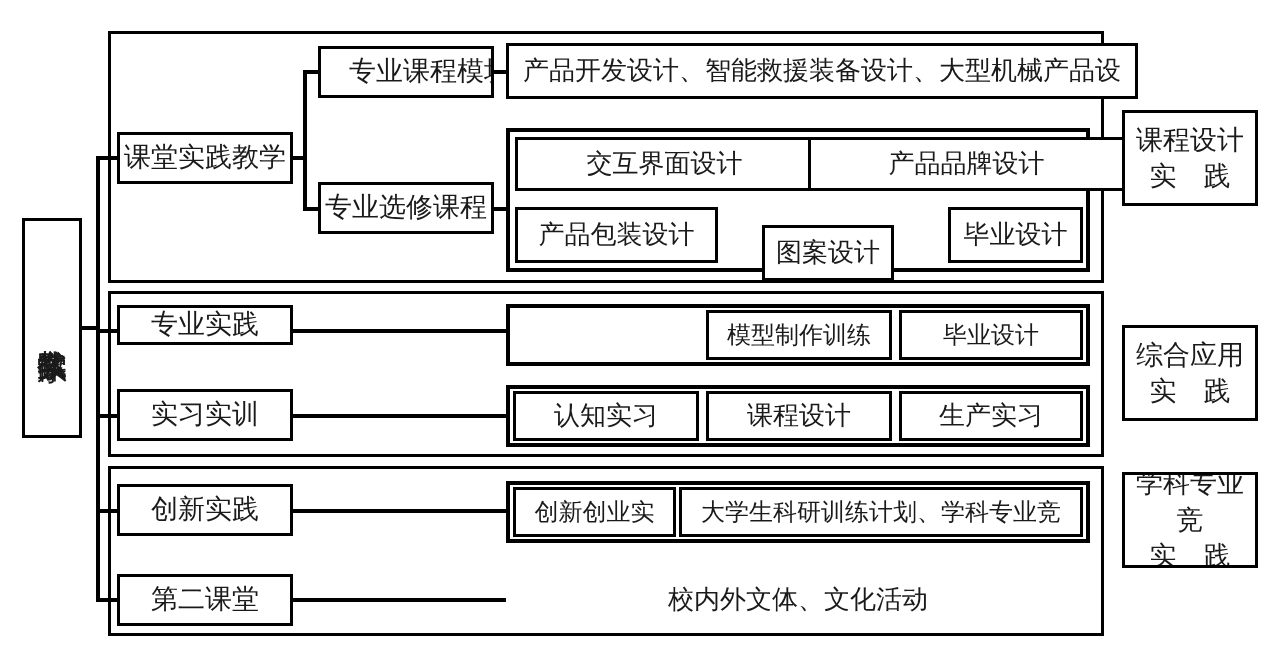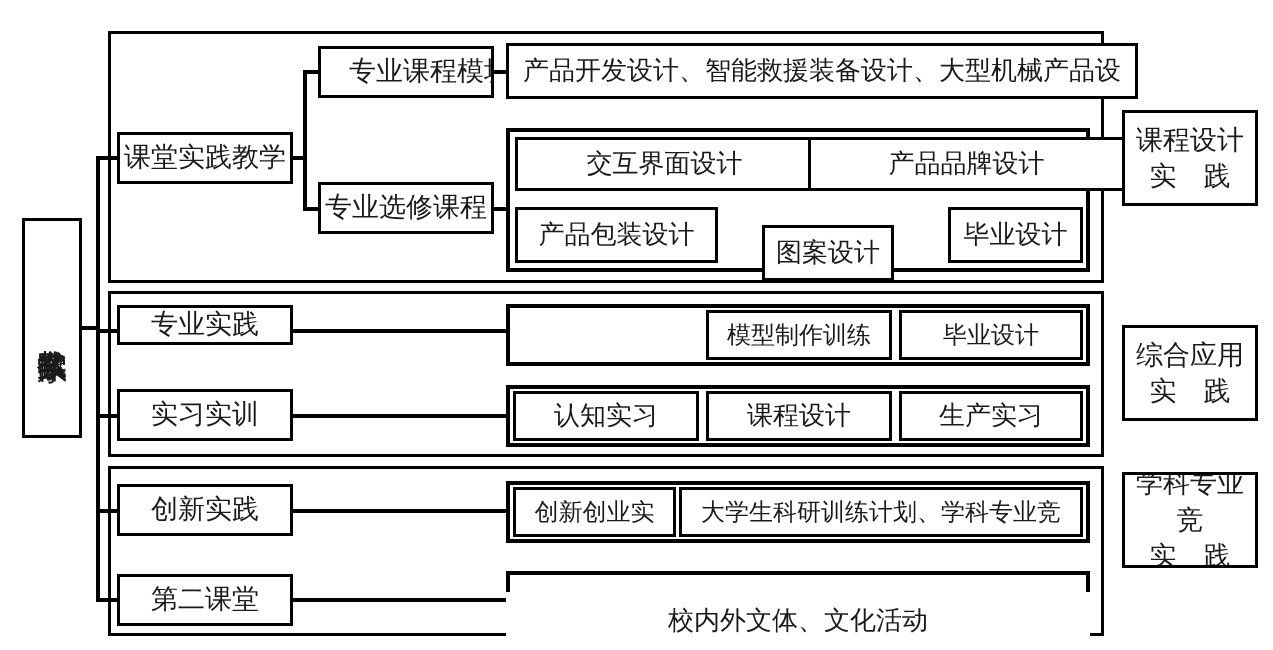--- a/index.html
+++ b/index.html
@@ -135,21 +135,21 @@
   <div class="line hline" style="left:291px; top:509px; width:216px;"></div>
 
   <div class="box t-cat" style="left:117px; top:574px; width:176px; height:52px;text-align:right;">第二课堂</div>
   <div class="line hline" style="left:291px; top:598px; width:216px;"></div>
 
   <div class="panel" style="left:506px; top:481px; width:584px; height:62px;"></div>
   <div class="box t-leaf-sm" style="left:513px; top:487px; width:163px; height:50px;">创新创业实</div>
   <div class="box t-leaf-sm" style="left:679px; top:487px; width:404px; height:50px;">大学生科研训练计划、学科专业竞</div>
 
   <div class="panel" style="left:506px; top:571px; width:584px; height:58px;"></div>
-  <div class="box t-leaf" style="left:506px; top:592px; width:584px; height:58px; border:none;font-family:Liberation Serif, serif;">校内外文体、文化活动</div>
+  <div class="box t-leaf" style="left:506px; top:571px; width:584px; height:58px; border:none;font-family:Liberation Serif, serif;">校内外文体、文化活动</div>
 
   <div class="box t-side stack" style="left:1122px; top:110px; width:136px; height:96px;">课程设计
 实　践</div>
 
   <div class="box t-side stack" style="left:1122px; top:325px; width:136px; height:96px;">综合应用
 实　践</div>
 
   <div class="box t-side stack" style="left:1122px; top:472px; width:136px; height:96px;">学科专业竞
 实　践</div>
 

